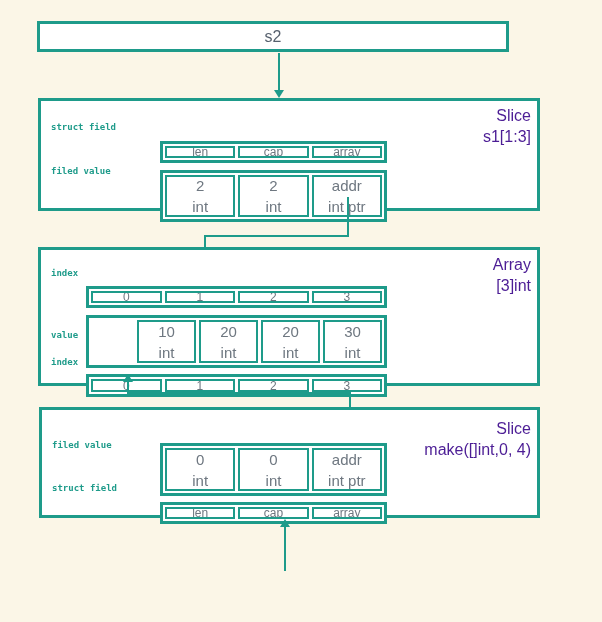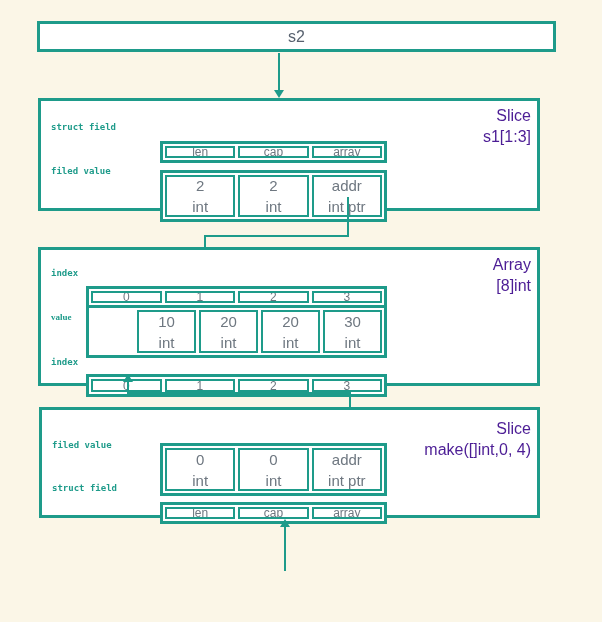--- a/index.html
+++ b/index.html
@@ -61,21 +61,21 @@
     position:absolute;width:0;height:0;
     border-left:5px solid transparent;border-right:5px solid transparent;
     border-bottom:8px solid #1E9B8A;
   }
 </style>
 </head>
 <body>
 
 <div class="canvas">
 
-  <div class="box bar" style="left:37px;top:21px;width:519px;height:31px;justify-content:center;">
+  <div class="box bar" style="left:37px;top:21px;width:472px;height:31px;justify-content:center;">
     <span>s2</span>
   </div>
 
   <div>
     <div class="seg" style="left:278px;top:53px;width:2px;height:38px;"></div>
     <div class="head-down" style="left:274px;top:90px;"></div>
   </div>
 
   <div class="box" style="left:38px;top:98px;width:502px;height:113px;">
     <div class="mono-label" style="top:21px;">struct field</div>
@@ -113,22 +113,22 @@
   </div>
 
   <div class="box" style="left:38px;top:247px;width:502px;height:139px;">
     <div class="mono-label" style="top:18px;">index</div>
     <div class="row" style="left:45px;top:12px;width:301px;height:22px;">
       <div class="cell">0</div>
       <div class="cell">1</div>
       <div class="cell">2</div>
       <div class="cell">3</div>
     </div>
-    <div class="mono-label" style="top:62px;font-family:Liberation Serif, serif;">value</div>
-    <div class="row" style="left:45px;top:31px;width:301px;height:53px;padding-left:48px;">
+    <div class="mono-label" style="top:80px;">value</div>
+    <div class="row" style="left:45px;top:41px;width:301px;height:53px;padding-left:48px;">
       <div class="cell vcell">
         <span>10</span>
         <span>int</span>
       </div>
       <div class="cell vcell">
         <span>20</span>
         <span>int</span>
       </div>
       <div class="cell vcell">
         <span>20</span>
@@ -141,21 +141,21 @@
     </div>
     <div class="mono-label" style="top:107px;">index</div>
     <div class="row" style="left:45px;top:100px;width:301px;height:23px;">
       <div class="cell">0</div>
       <div class="cell">1</div>
       <div class="cell">2</div>
       <div class="cell">3</div>
     </div>
     <div class="title" style="top:4px;">
       <div>Array</div>
-      <div>[8]int</div>
+      <div>[3]int</div>
     </div>
   </div>
 
   <div>
     <div class="seg" style="left:349px;top:392px;width:2px;height:28px;"></div>
     <div class="seg" style="left:127px;top:392px;width:224px;height:2px;"></div>
     <div class="seg" style="left:127px;top:381px;width:2px;height:13px;"></div>
     <div class="head-up" style="left:123px;top:374px;"></div>
   </div>
 

